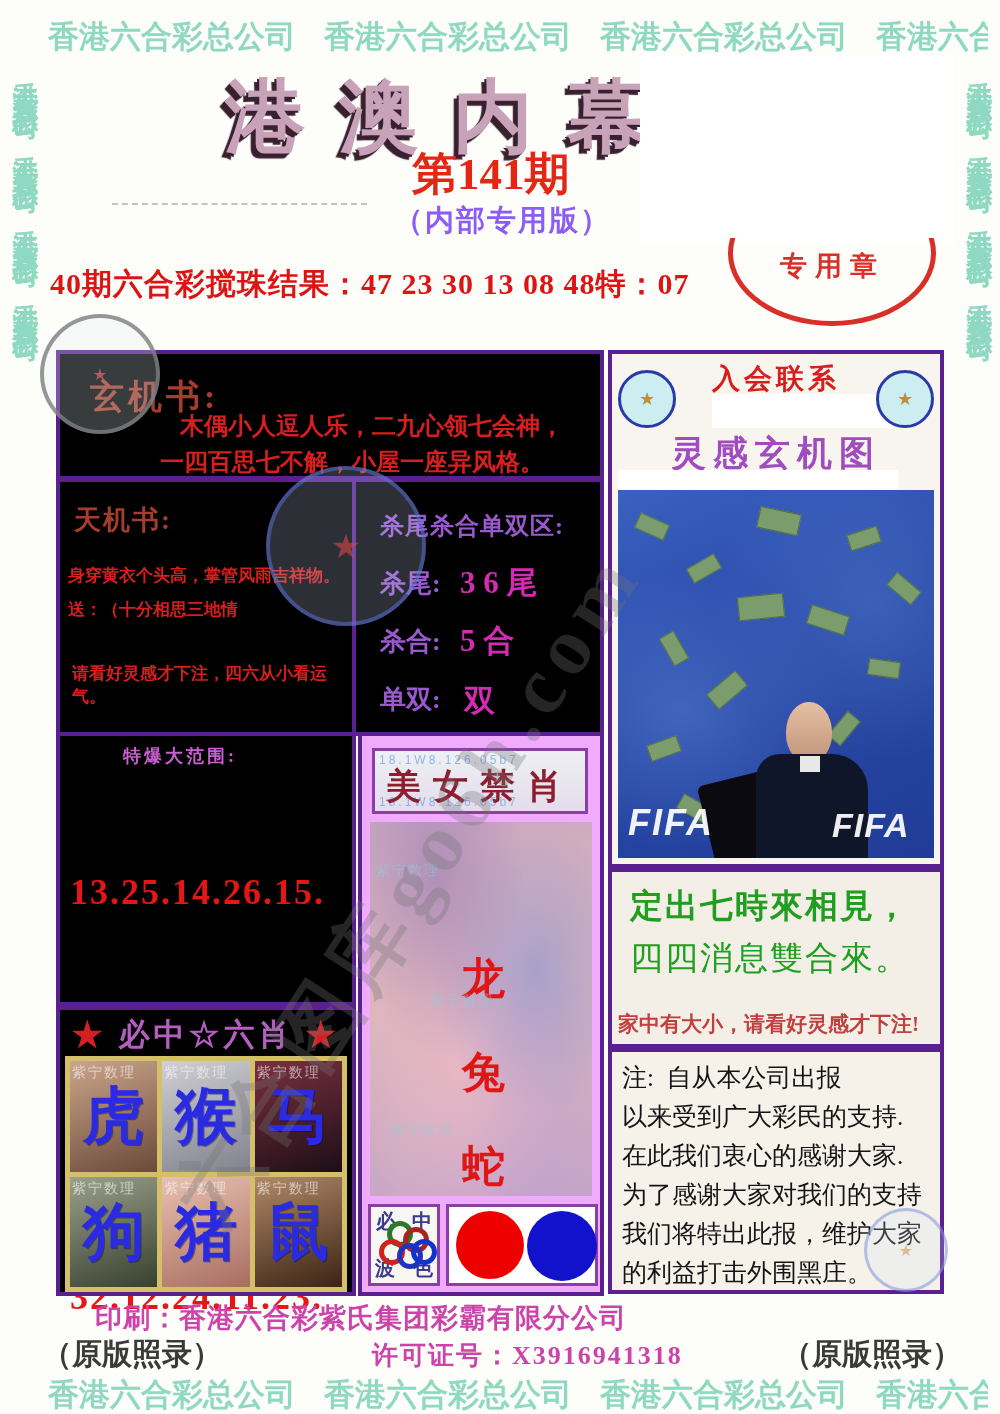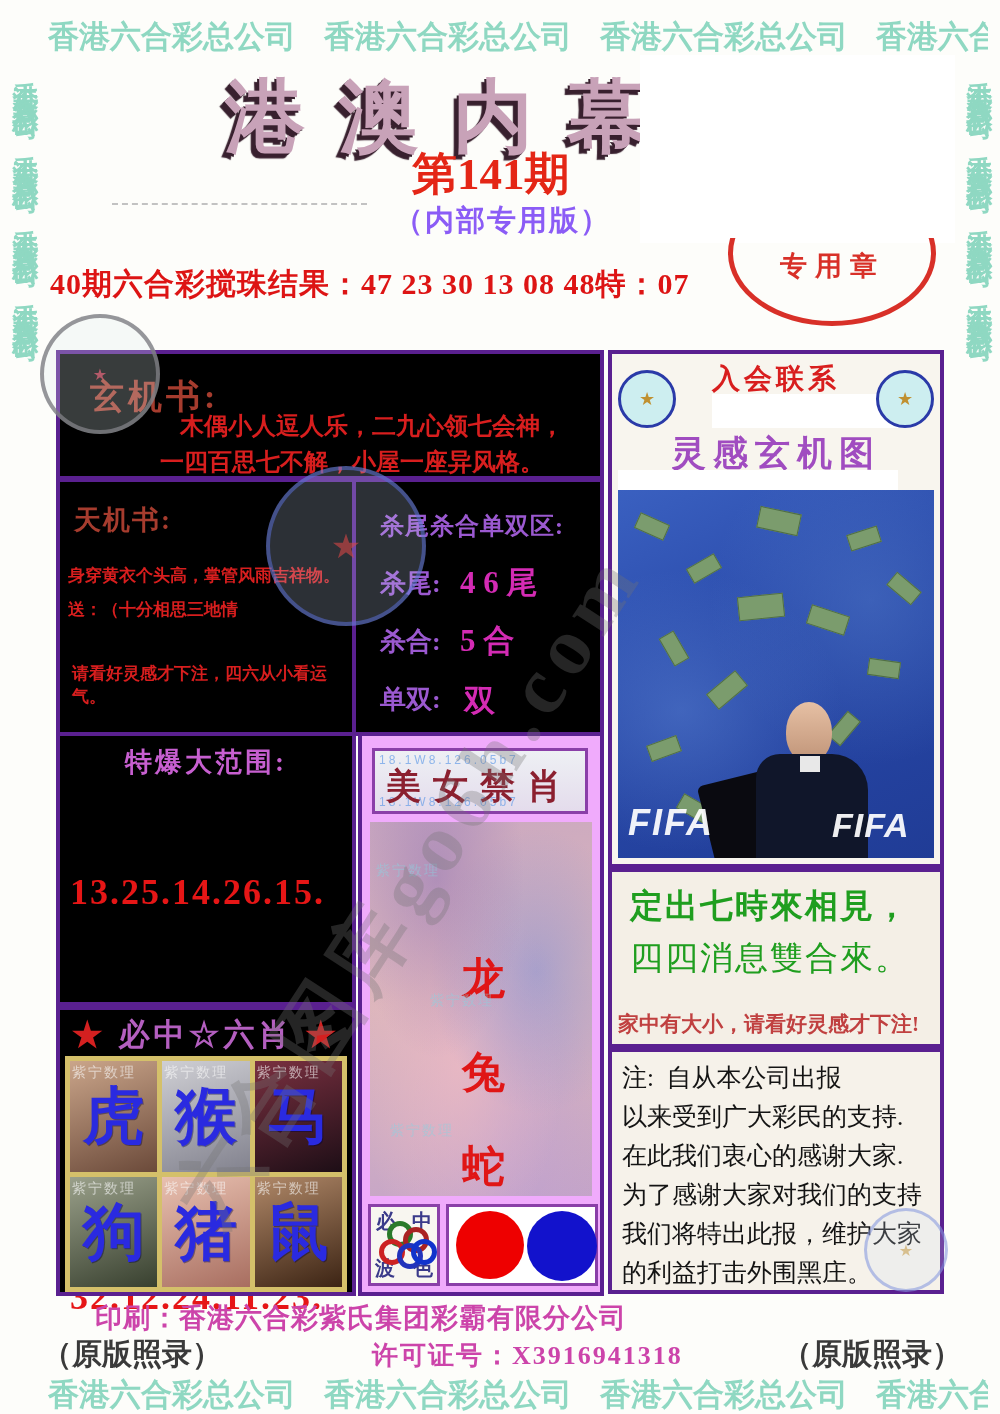--- a/index.html
+++ b/index.html
@@ -85,33 +85,33 @@
   <div class="box" style="left:56px;top:478px;width:300px;height:258px;">
     <div class="abs serif" style="left:14px;top:20px;font-size:27px;font-weight:bold;color:#a63c2e;letter-spacing:2px;">天机书:</div>
     <div class="abs serif" style="left:8px;top:82px;font-size:17px;font-weight:bold;color:#d81e1e;">身穿黄衣个头高，掌管风雨吉祥物。</div>
     <div class="abs serif" style="left:8px;top:116px;font-size:17px;font-weight:bold;color:#d81e1e;">送：（十分相思三地情</div>
     <div class="abs serif" style="left:12px;top:180px;font-size:17px;font-weight:bold;color:#d81e1e;">请看好灵感才下注，四六从小看运气。</div>
   </div>
 
   <div class="box" style="left:352px;top:478px;width:252px;height:258px;">
     <div class="abs serif" style="left:24px;top:28px;font-size:24px;font-weight:bold;color:#9b59d0;letter-spacing:1px;">杀尾杀合单双区:</div>
     <div class="abs serif" style="left:24px;top:84px;font-size:26px;font-weight:bold;color:#9b59d0;">杀尾:</div>
-    <div class="abs serif" style="left:104px;top:80px;font-size:31px;font-weight:bold;color:#d42bb4;">4  6 尾</div>
+    <div class="abs serif" style="left:104px;top:80px;font-size:31px;font-weight:bold;color:#d42bb4;">3  6 尾</div>
     <div class="abs serif" style="left:24px;top:142px;font-size:26px;font-weight:bold;color:#9b59d0;">杀合:</div>
     <div class="abs serif" style="left:104px;top:138px;font-size:31px;font-weight:bold;color:#d42bb4;">5 合</div>
     <div class="abs serif" style="left:24px;top:200px;font-size:26px;font-weight:bold;color:#9b59d0;">单双:</div>
     <div class="abs serif" style="left:108px;top:198px;font-size:31px;font-weight:bold;color:#d42bb4;">双</div>
   </div>
 
   <div class="stamp" style="left:266px;top:466px;width:160px;height:160px;border:4px solid rgba(90,110,210,.55);background:rgba(200,220,245,.22);">
     <span style="color:rgba(215,70,70,.6);font-size:34px;">★</span>
   </div>
 
   <div class="box" style="left:56px;top:732px;width:300px;height:274px;">
-    <div class="abs serif" style="left:0;top:8px;width:240px;text-align:center;font-size:27px;font-weight:bold;color:#c75fd0;letter-spacing:3px;margin-left:26px;">特爆大范围:</div>
+    <div class="abs serif" style="left:0;top:8px;width:240px;text-align:center;font-size:18px;font-weight:bold;color:#c75fd0;letter-spacing:3px;">特爆大范围:</div>
     <div class="abs serif" style="left:10px;top:44px;font-size:36px;font-weight:bold;color:#e61616;line-height:45px;letter-spacing:2px;white-space:pre;">
       <div>13.25.14.26.15.</div>
       <div>27.16.28.17.29.</div>
       <div>18.30 19.31.20.</div>
       <div>32.12.24.11.23.</div>
       <div>10.22.09.21 44</div>
     </div>
   </div>
 
   <div class="box" style="left:56px;top:1006px;width:300px;height:290px;">

